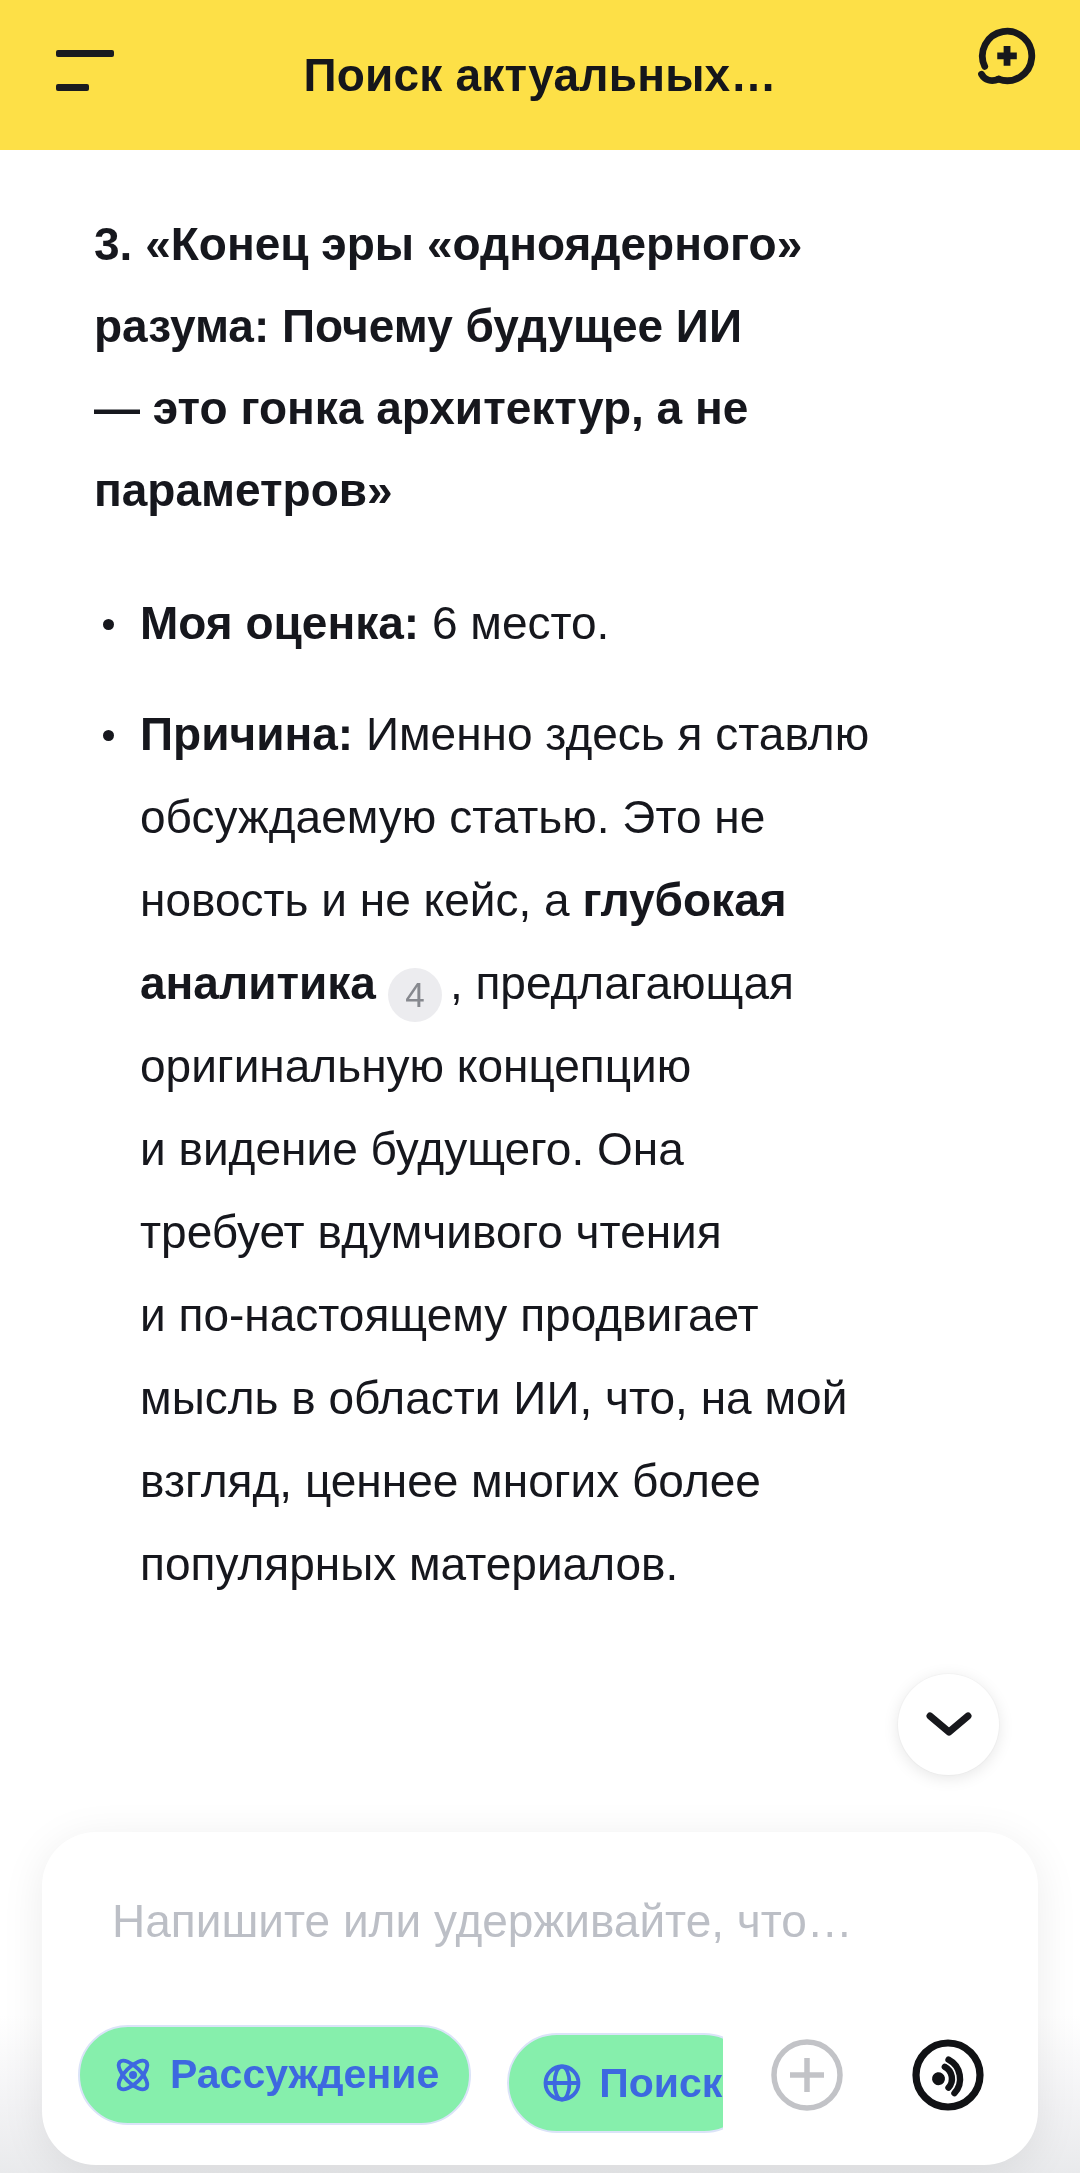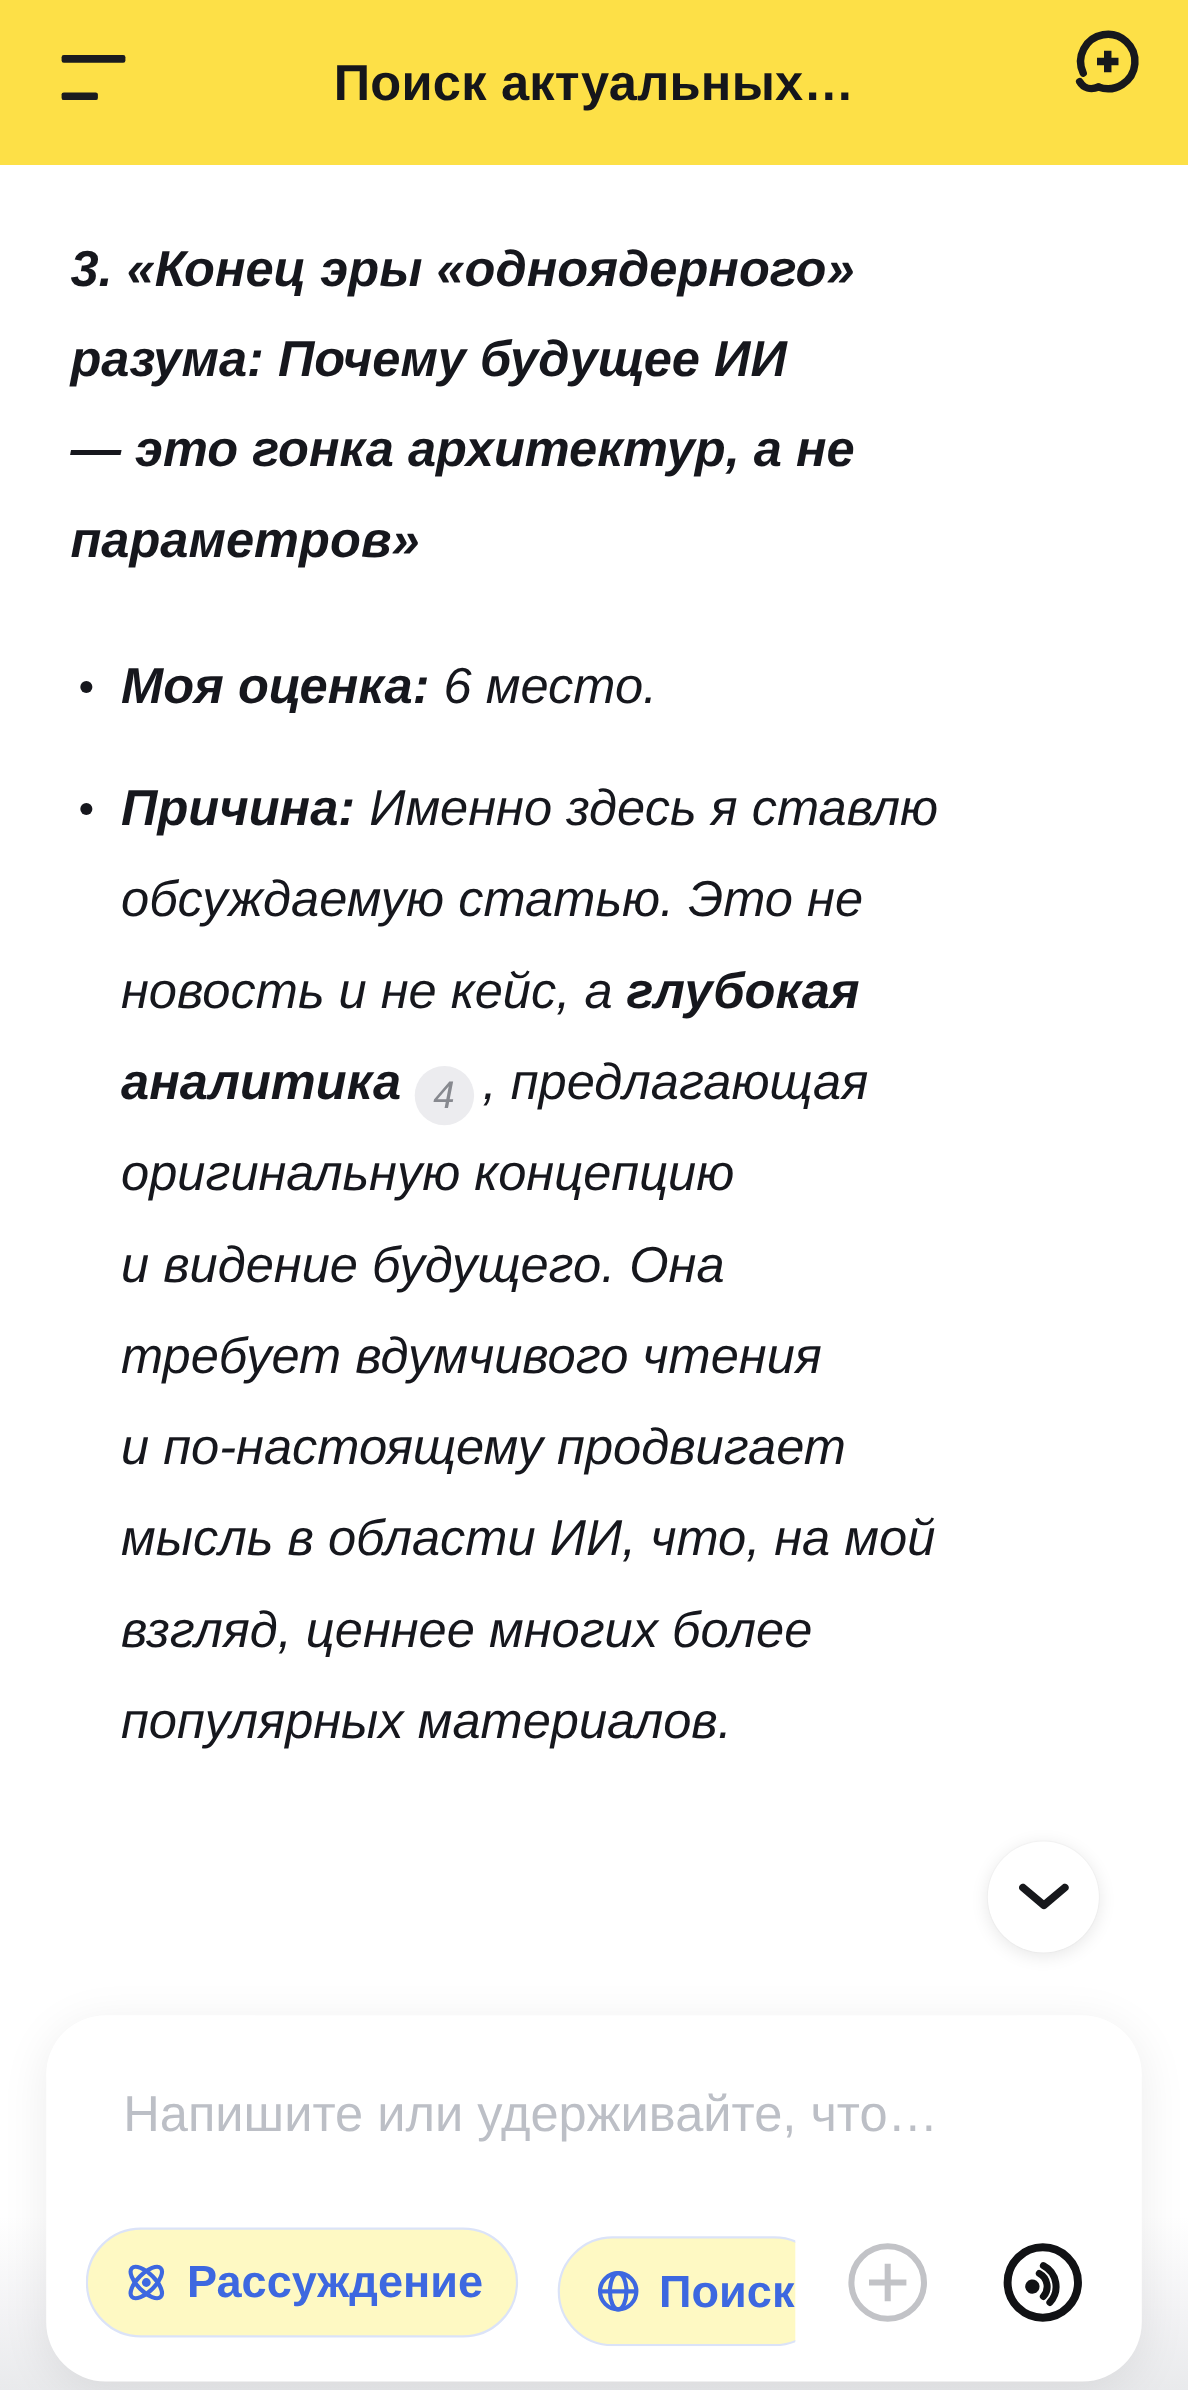--- a/index.html
+++ b/index.html
@@ -9,21 +9,21 @@
   }
   
   .header { position:absolute; top:0; left:0; width:100%; height:150px; background:#fde047;
             display:flex; align-items:center; justify-content:center; z-index:5; }
   .menu-btn { position:absolute; left:56px; top:50px; width:70px; height:56px; cursor:pointer; }
   .menu-bar1 { width:58px; height:7px; background:#1a1b1f; border-radius:2px; }
   .menu-bar2 { width:33px; height:7px; background:#1a1b1f; border-radius:2px; margin-top:27px; }
   .chat-title { font-size:46px; font-weight:700; color:#15161b; letter-spacing:.2px; }
   .new-chat-btn { position:absolute; right:38px; top:24px; width:72px; height:72px; cursor:pointer; }
   
-  .content { position:absolute; left:64px; top:203px; width:930px;font-style:italic; }
+  .content { position:absolute; left:94px; top:203px; width:930px; }
   .msg-heading { font-size:46px; font-weight:700; line-height:82px; white-space:pre-line; color:#16171d; margin:0; }
   .msg-list { list-style:none; margin:51px 0 0 0; padding:0; }
   .msg-list li { position:relative; padding-left:46px; font-size:46px; line-height:83px; white-space:pre-line; }
   .msg-list li + li { margin-top:28px; }
   .msg-list li::before { content:""; position:absolute; left:9px; top:37px; width:11px; height:11px;
                          border-radius:50%; background:#16171d; }
   .b { font-weight:700; }
   .cite-badge { display:inline-flex; align-items:center; justify-content:center;
                 width:54px; height:54px; border-radius:50%; background:#ececef;
                 color:#87898f; font-size:35px; font-weight:400; margin:0 8px 0 12px;
@@ -37,21 +37,21 @@
   .bottom-fade { position:absolute; left:0; top:2015px; width:100%; height:158px;
                  background:linear-gradient(180deg,#ffffff 0%,#f3f3f5 55%,#e9eaec 100%); z-index:6; }
   .composer { position:absolute; left:42px; top:1832px; width:996px; height:333px; background:#ffffff;
               border-radius:54px; box-shadow:0 8px 44px rgba(0,0,0,.08); z-index:7; box-sizing:border-box; }
   .composer-input { margin:60px 58px 0 70px; font-size:46px; line-height:58px; color:#bcbfc6;
                     white-space:nowrap; overflow:hidden; cursor:text; }
   .composer-row { position:absolute; left:0; bottom:32px; width:100%; display:flex; align-items:center;
                   padding:0 55px 0 36px; box-sizing:border-box; }
   .chips { flex:0 0 645px; width:645px; overflow:hidden; display:flex; align-items:center; }
   .chip { flex:0 0 auto; display:flex; align-items:center; height:100px; padding:0 30px;
-          border-radius:52px; background:#fef9c3; border:2px solid #dbe3f8; color:#3d68e0;
+          border-radius:52px; background:#86efac; border:2px solid #dbe3f8; color:#3d68e0;
           font-size:41px; font-weight:600; box-sizing:border-box; cursor:pointer; }
   .chip + .chip { margin-left:36px;margin-top:17px; }
   .chip svg { margin-right:14px; flex:0 0 auto; }
   .round-btn { flex:0 0 auto; width:78px; height:78px; cursor:pointer; }
   .plus-btn { margin-left:45px; }
   .voice-btn { margin-left:63px; }
 </style>
 </head>
 <body>
 

